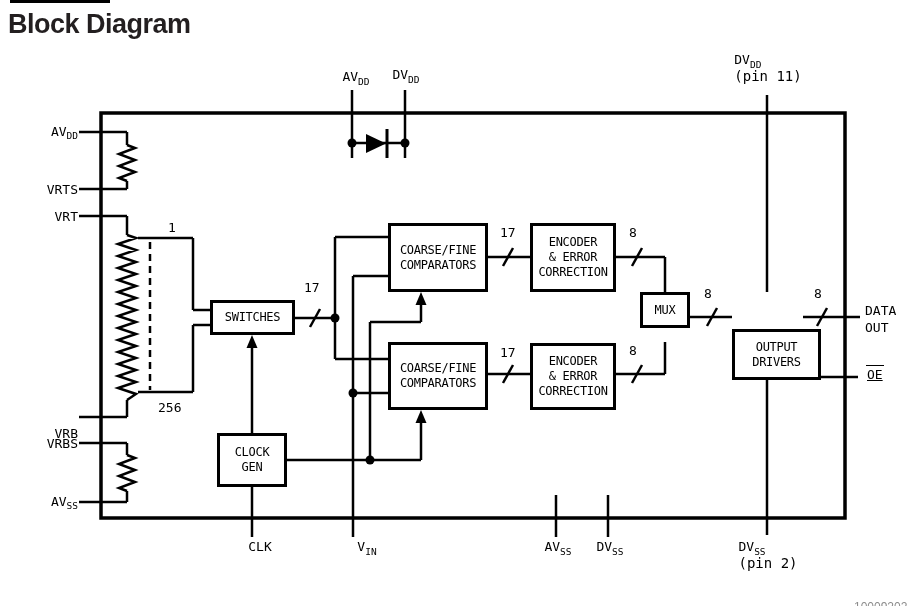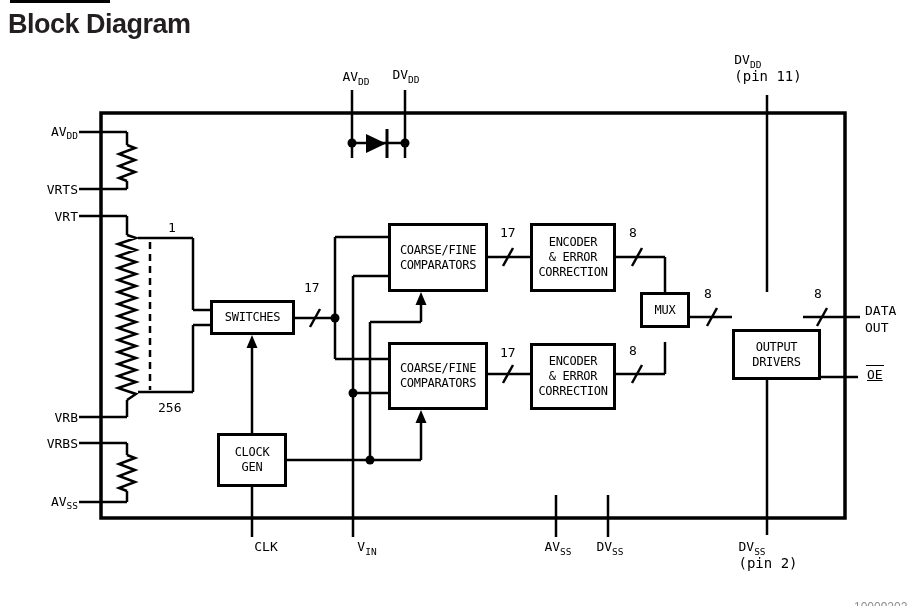--- a/index.html
+++ b/index.html
@@ -161,32 +161,32 @@
   </div>
 
   <div class="blk" style="left:732px;top:292px;width:89px;height:51px;margin-top:37px;">
     <span>OUTPUT</span>
     <span>DRIVERS</span>
   </div>
 
   <div class="lbl vctr rt" style="right:833px;top:132px;"><span>AV</span><sub>DD</sub></div>
   <div class="lbl vctr rt" style="right:833px;top:189px;"><span>VRTS</span></div>
   <div class="lbl vctr rt" style="right:833px;top:216px;"><span>VRT</span></div>
-  <div class="lbl vctr rt" style="right:833px;top:417px;"><span>VRB</span></div>
+  <div class="lbl vctr rt" style="right:833px;top:433px;"><span>VRB</span></div>
   <div class="lbl vctr rt" style="right:833px;top:443px;text-align:center;"><span>VRBS</span></div>
   <div class="lbl vctr rt" style="right:833px;top:502px;"><span>AV</span><sub>SS</sub></div>
 
   <div class="lbl ctr" style="left:356px;top:69px;"><span>AV</span><sub>DD</sub></div>
   <div class="lbl ctr" style="left:406px;top:67px;"><span>DV</span><sub>DD</sub></div>
   <div class="lbl ctr" style="left:768px;top:52px;">
     <div><span>DV</span><sub>DD</sub></div>
     <div class="note">(pin 11)</div>
   </div>
 
-  <div class="lbl ctr" style="left:266px;top:539px;"><span>CLK</span></div>
+  <div class="lbl ctr" style="left:260px;top:539px;"><span>CLK</span></div>
   <div class="lbl ctr" style="left:367px;top:539px;"><span>V</span><sub>IN</sub></div>
   <div class="lbl ctr" style="left:558px;top:539px;"><span>AV</span><sub>SS</sub></div>
   <div class="lbl ctr" style="left:610px;top:539px;"><span>DV</span><sub>SS</sub></div>
   <div class="lbl ctr" style="left:768px;top:539px;">
     <div><span>DV</span><sub>SS</sub></div>
     <div class="note">(pin 2)</div>
   </div>
 
   <div class="lbl" style="left:865px;top:302px;line-height:17px;">
     <div>DATA</div>

